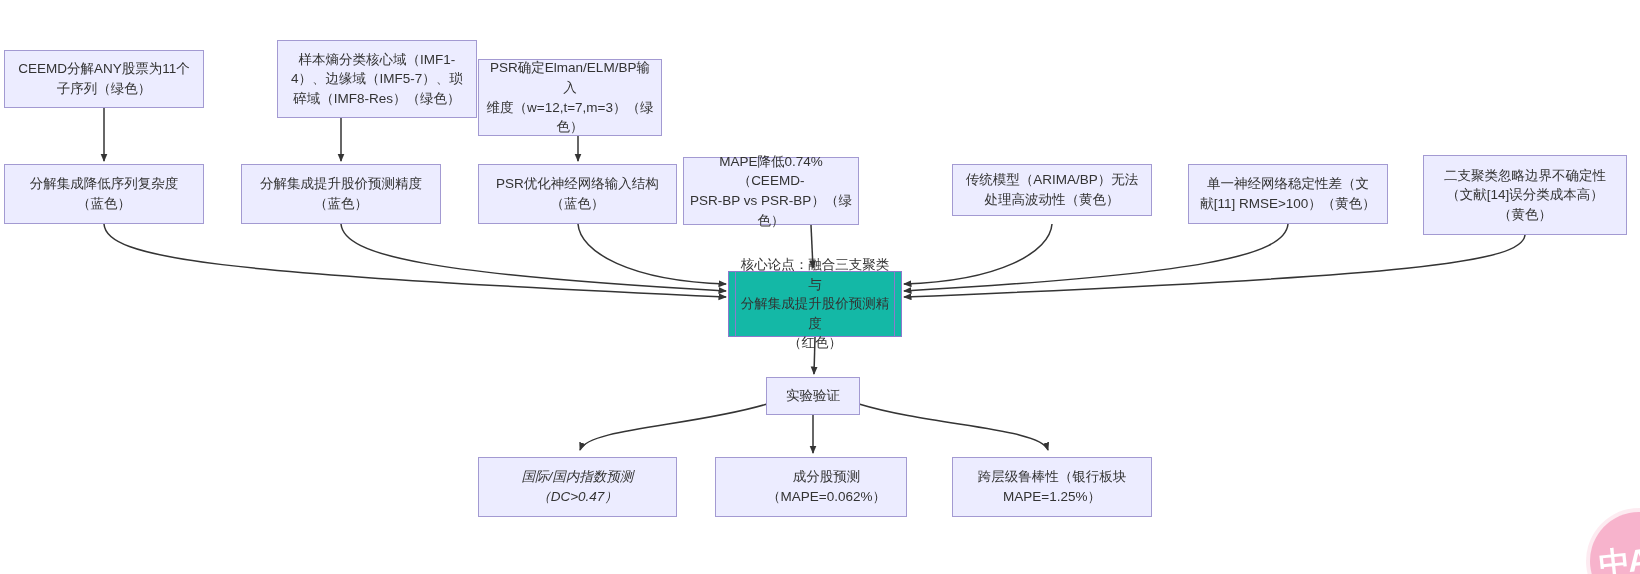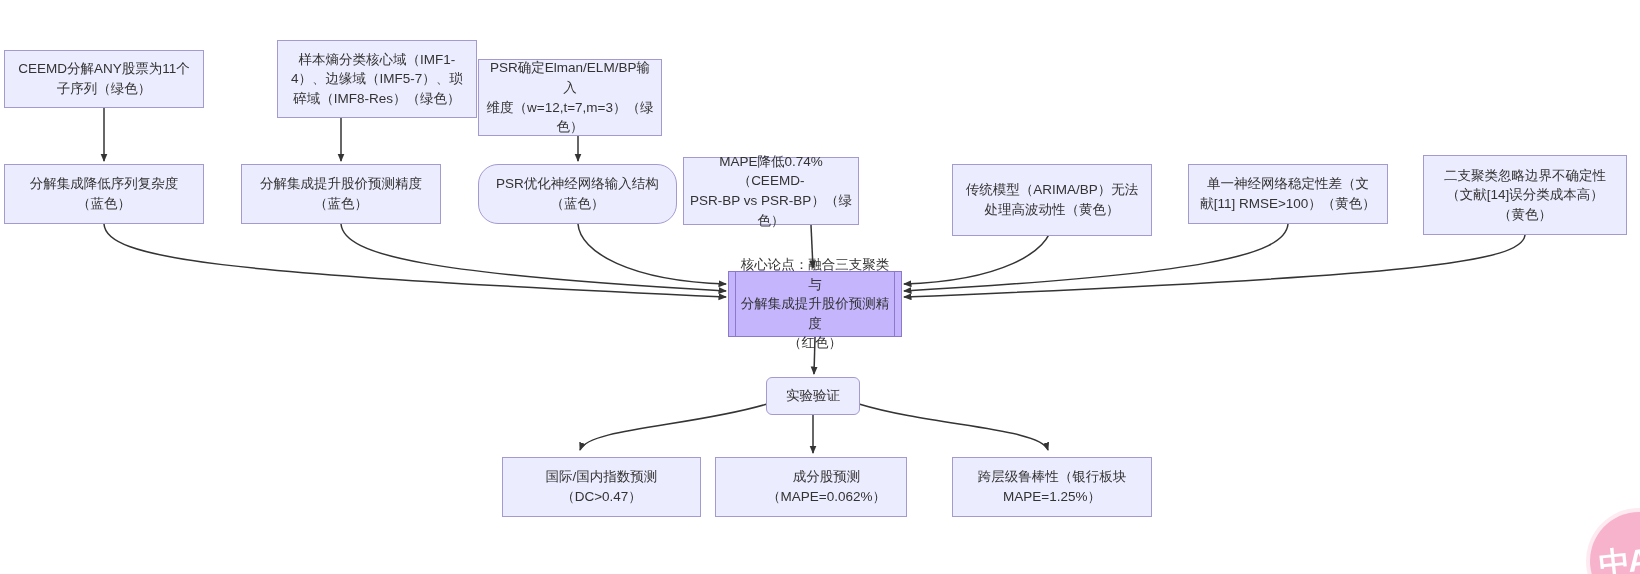--- a/index.html
+++ b/index.html
@@ -21,21 +21,21 @@
     line-height:1.45;
     display:flex;
     align-items:center;
     justify-content:center;
     text-align:center;
     white-space:pre-line;
     padding:3px 6px;
   }
   .node.subroutine{
     border:1px solid #8d79cc;
-    background:#c4b5fd;
+    background:#14b8a6;
   }
   .node.subroutine::before,
   .node.subroutine::after{
     content:"";
     position:absolute;
     top:0;bottom:0;
     width:0;
     border-left:1px solid #8d79cc;
   }
   .node.subroutine::before{left:6px;}
@@ -90,37 +90,37 @@
       <div class="node" style="left: 241px; top: 40px; width: 200px; height: 78px; margin-left: 36px;">样本熵分类核心域（IMF1-
 4）、边缘域（IMF5-7）、琐
 碎域（IMF8-Res）（绿色）</div>
       <div class="node" style="left: 478px; top: 39px; width: 184px; height: 77px; margin-top: 20px;">PSR确定Elman/ELM/BP输入
 维度（w=12,t=7,m=3）（绿
 色）</div>
       <div class="node" style="left: 4px; top: 164px; width: 200px; height: 60px;">分解集成降低序列复杂度
 （蓝色）</div>
       <div class="node" style="left: 241px; top: 164px; width: 200px; height: 60px;">分解集成提升股价预测精度
 （蓝色）</div>
-      <div class="node" style="left: 478px; top: 164px; width: 199px; height: 60px; border-radius: 20px;">PSR优化神经网络输入结构
+      <div class="node" style="left: 478px; top: 164px; width: 199px; height: 60px;">PSR优化神经网络输入结构
 （蓝色）</div>
       <div class="node" style="left: 683px; top: 157px; width: 176px; height: 68px;">MAPE降低0.74%（CEEMD-
 PSR-BP vs PSR-BP）（绿
 色）</div>
-      <div class="node" style="left: 952px; top: 164px; width: 200px; height: 72px;">传统模型（ARIMA/BP）无法
+      <div class="node" style="left: 952px; top: 164px; width: 200px; height: 52px;">传统模型（ARIMA/BP）无法
 处理高波动性（黄色）</div>
       <div class="node" style="left: 1188px; top: 164px; width: 200px; height: 60px;">单一神经网络稳定性差（文
 献[11] RMSE&gt;100）（黄色）</div>
       <div class="node" style="left: 1423px; top: 155px; width: 204px; height: 80px;">二支聚类忽略边界不确定性
 （文献[14]误分类成本高）
 （黄色）</div>
       <div class="node subroutine" style="left: 728px; top: 271px; width: 174px; height: 66px;">核心论点：融合三支聚类与
 分解集成提升股价预测精度
 （红色）</div>
-      <div class="node" style="left: 766px; top: 377px; width: 94px; height: 38px; border-radius: 6px;">实验验证</div>
-      <div class="node" style="left: 502px; top: 457px; width: 199px; height: 60px;">国际/国内指数预测
+      <div class="node" style="left: 766px; top: 377px; width: 94px; height: 38px;">实验验证</div>
+      <div class="node" style="left: 478px; top: 457px; width: 199px; height: 60px; font-style: italic;">国际/国内指数预测
 （DC&gt;0.47）</div>
       <div class="node" style="left: 715px; top: 457px; width: 192px; height: 60px; padding-left: 37px;">成分股预测
 （MAPE=0.062%）</div>
       <div class="node" style="left: 952px; top: 457px; width: 200px; height: 60px;">跨层级鲁棒性（银行板块
 MAPE=1.25%）</div>
     </div>
   <div id="badge">
     <span>中A</span>
   </div>
 </div>

